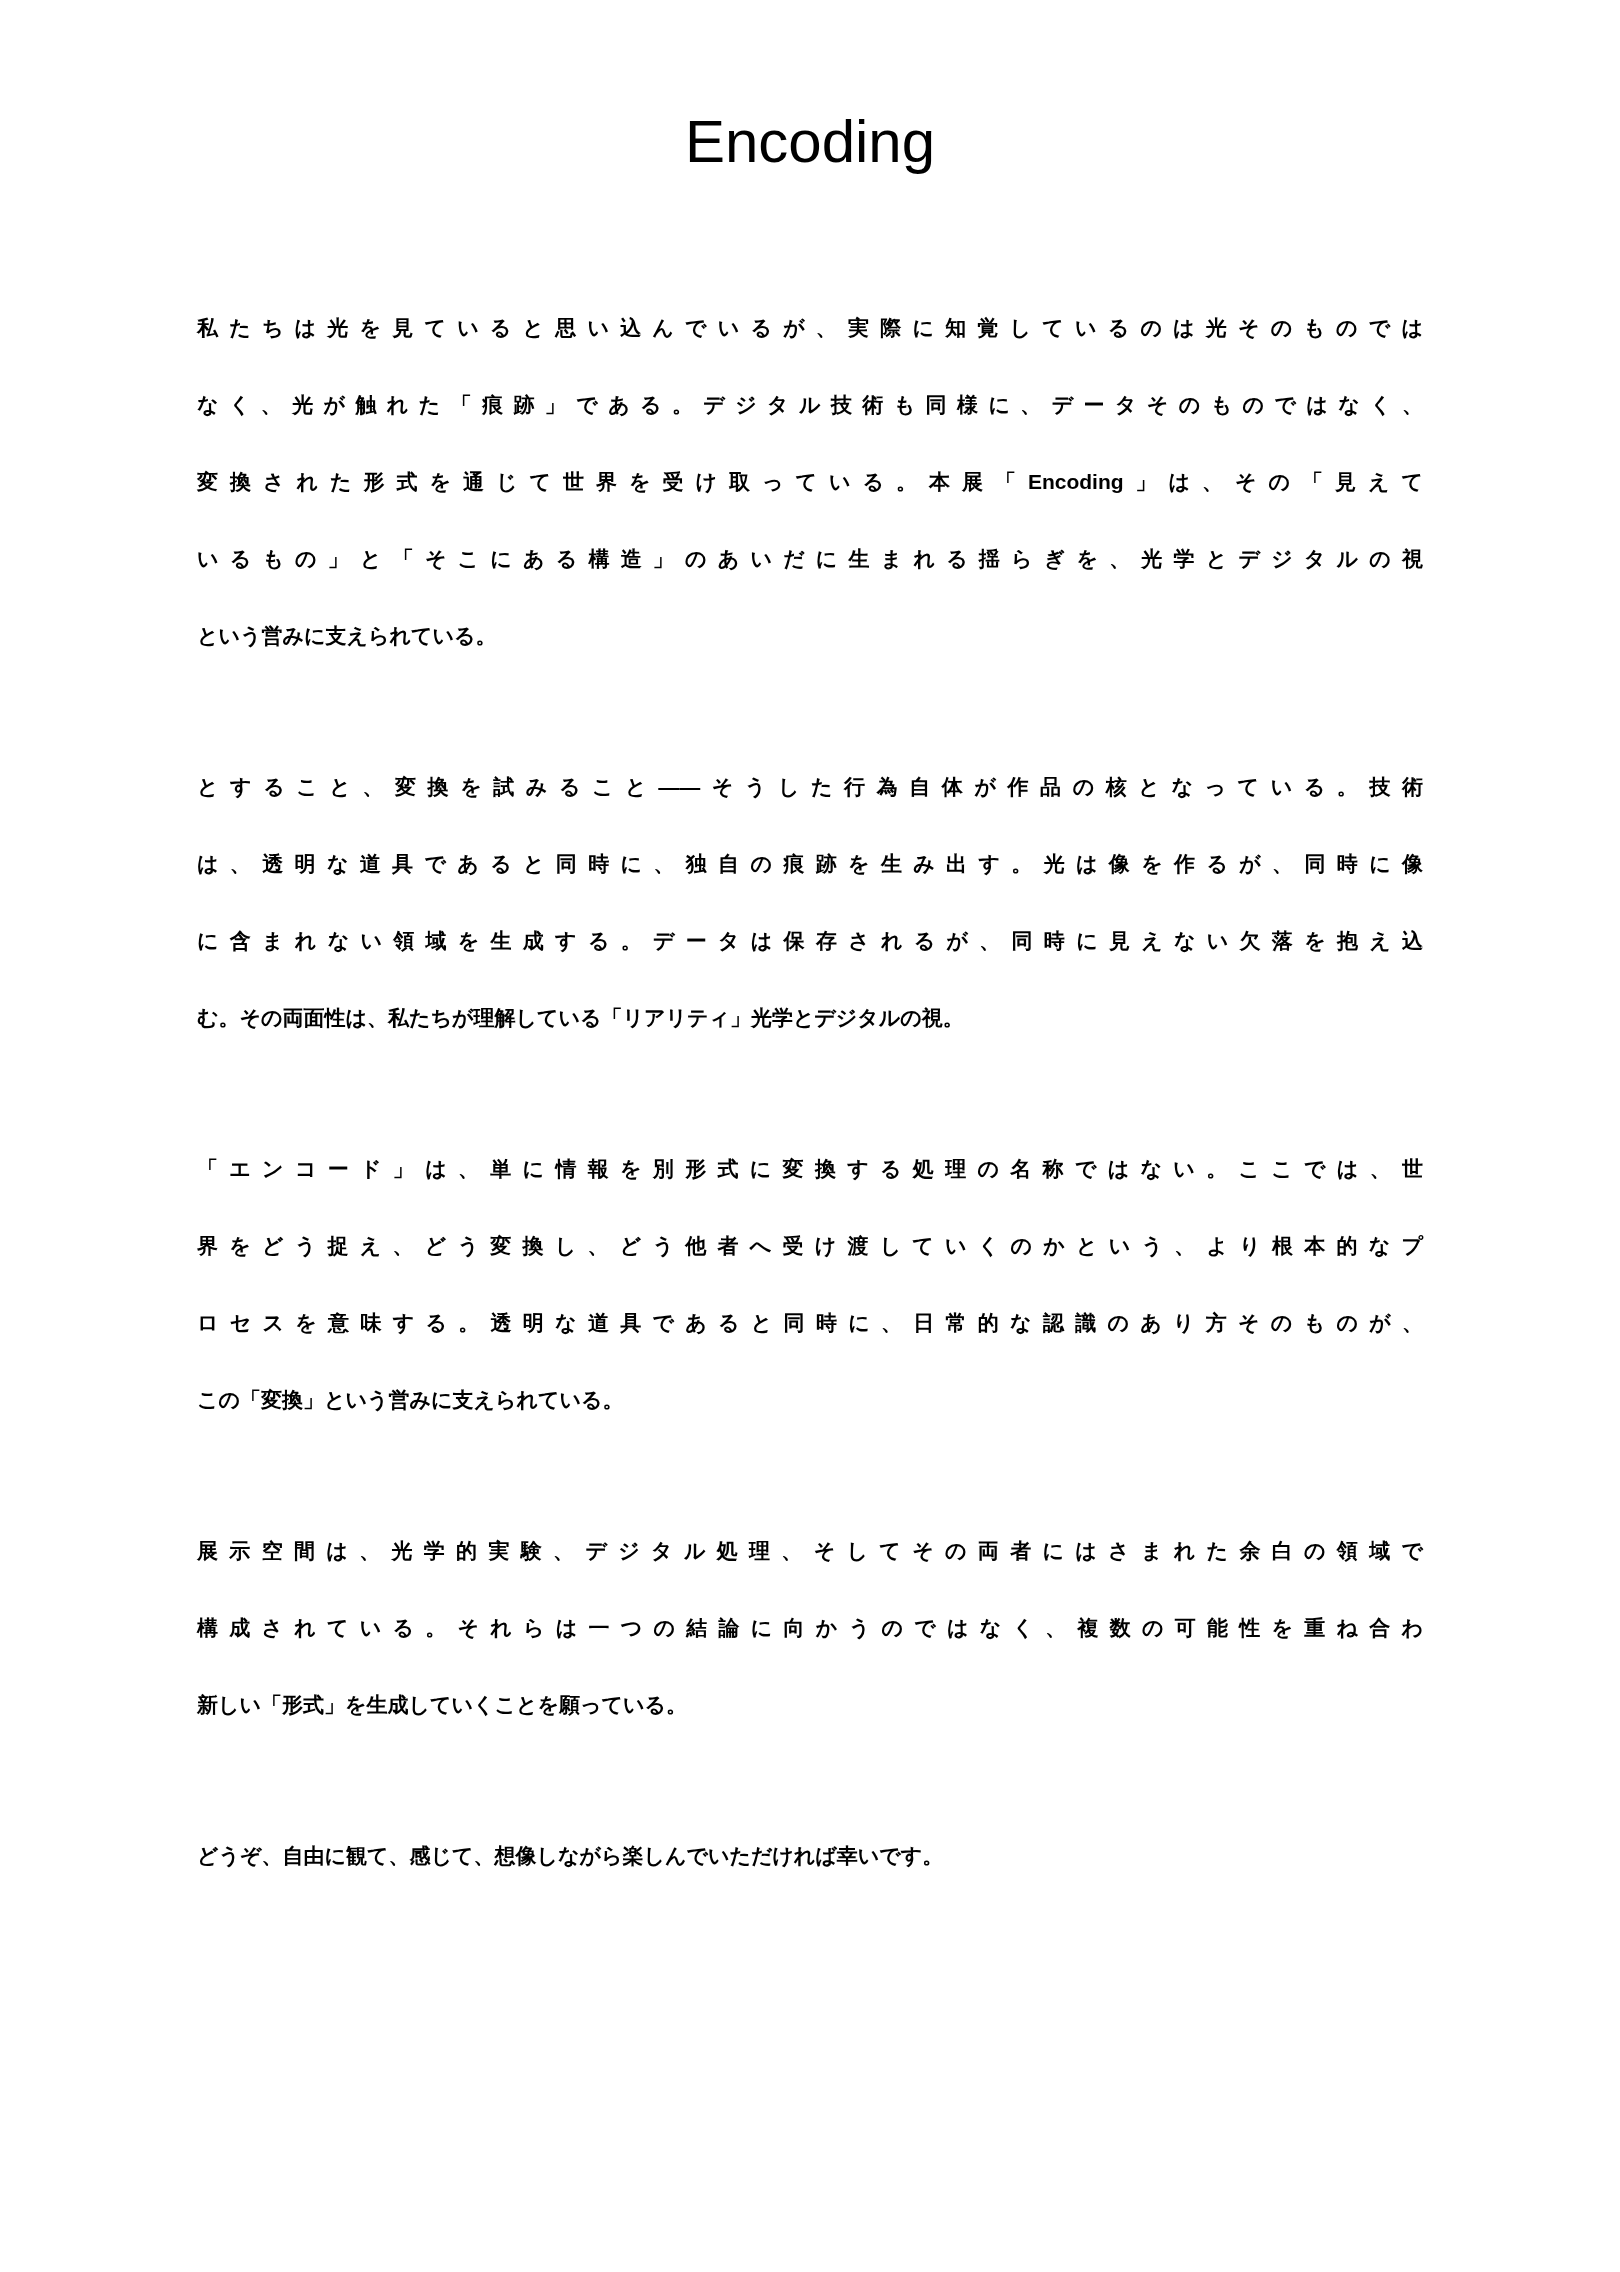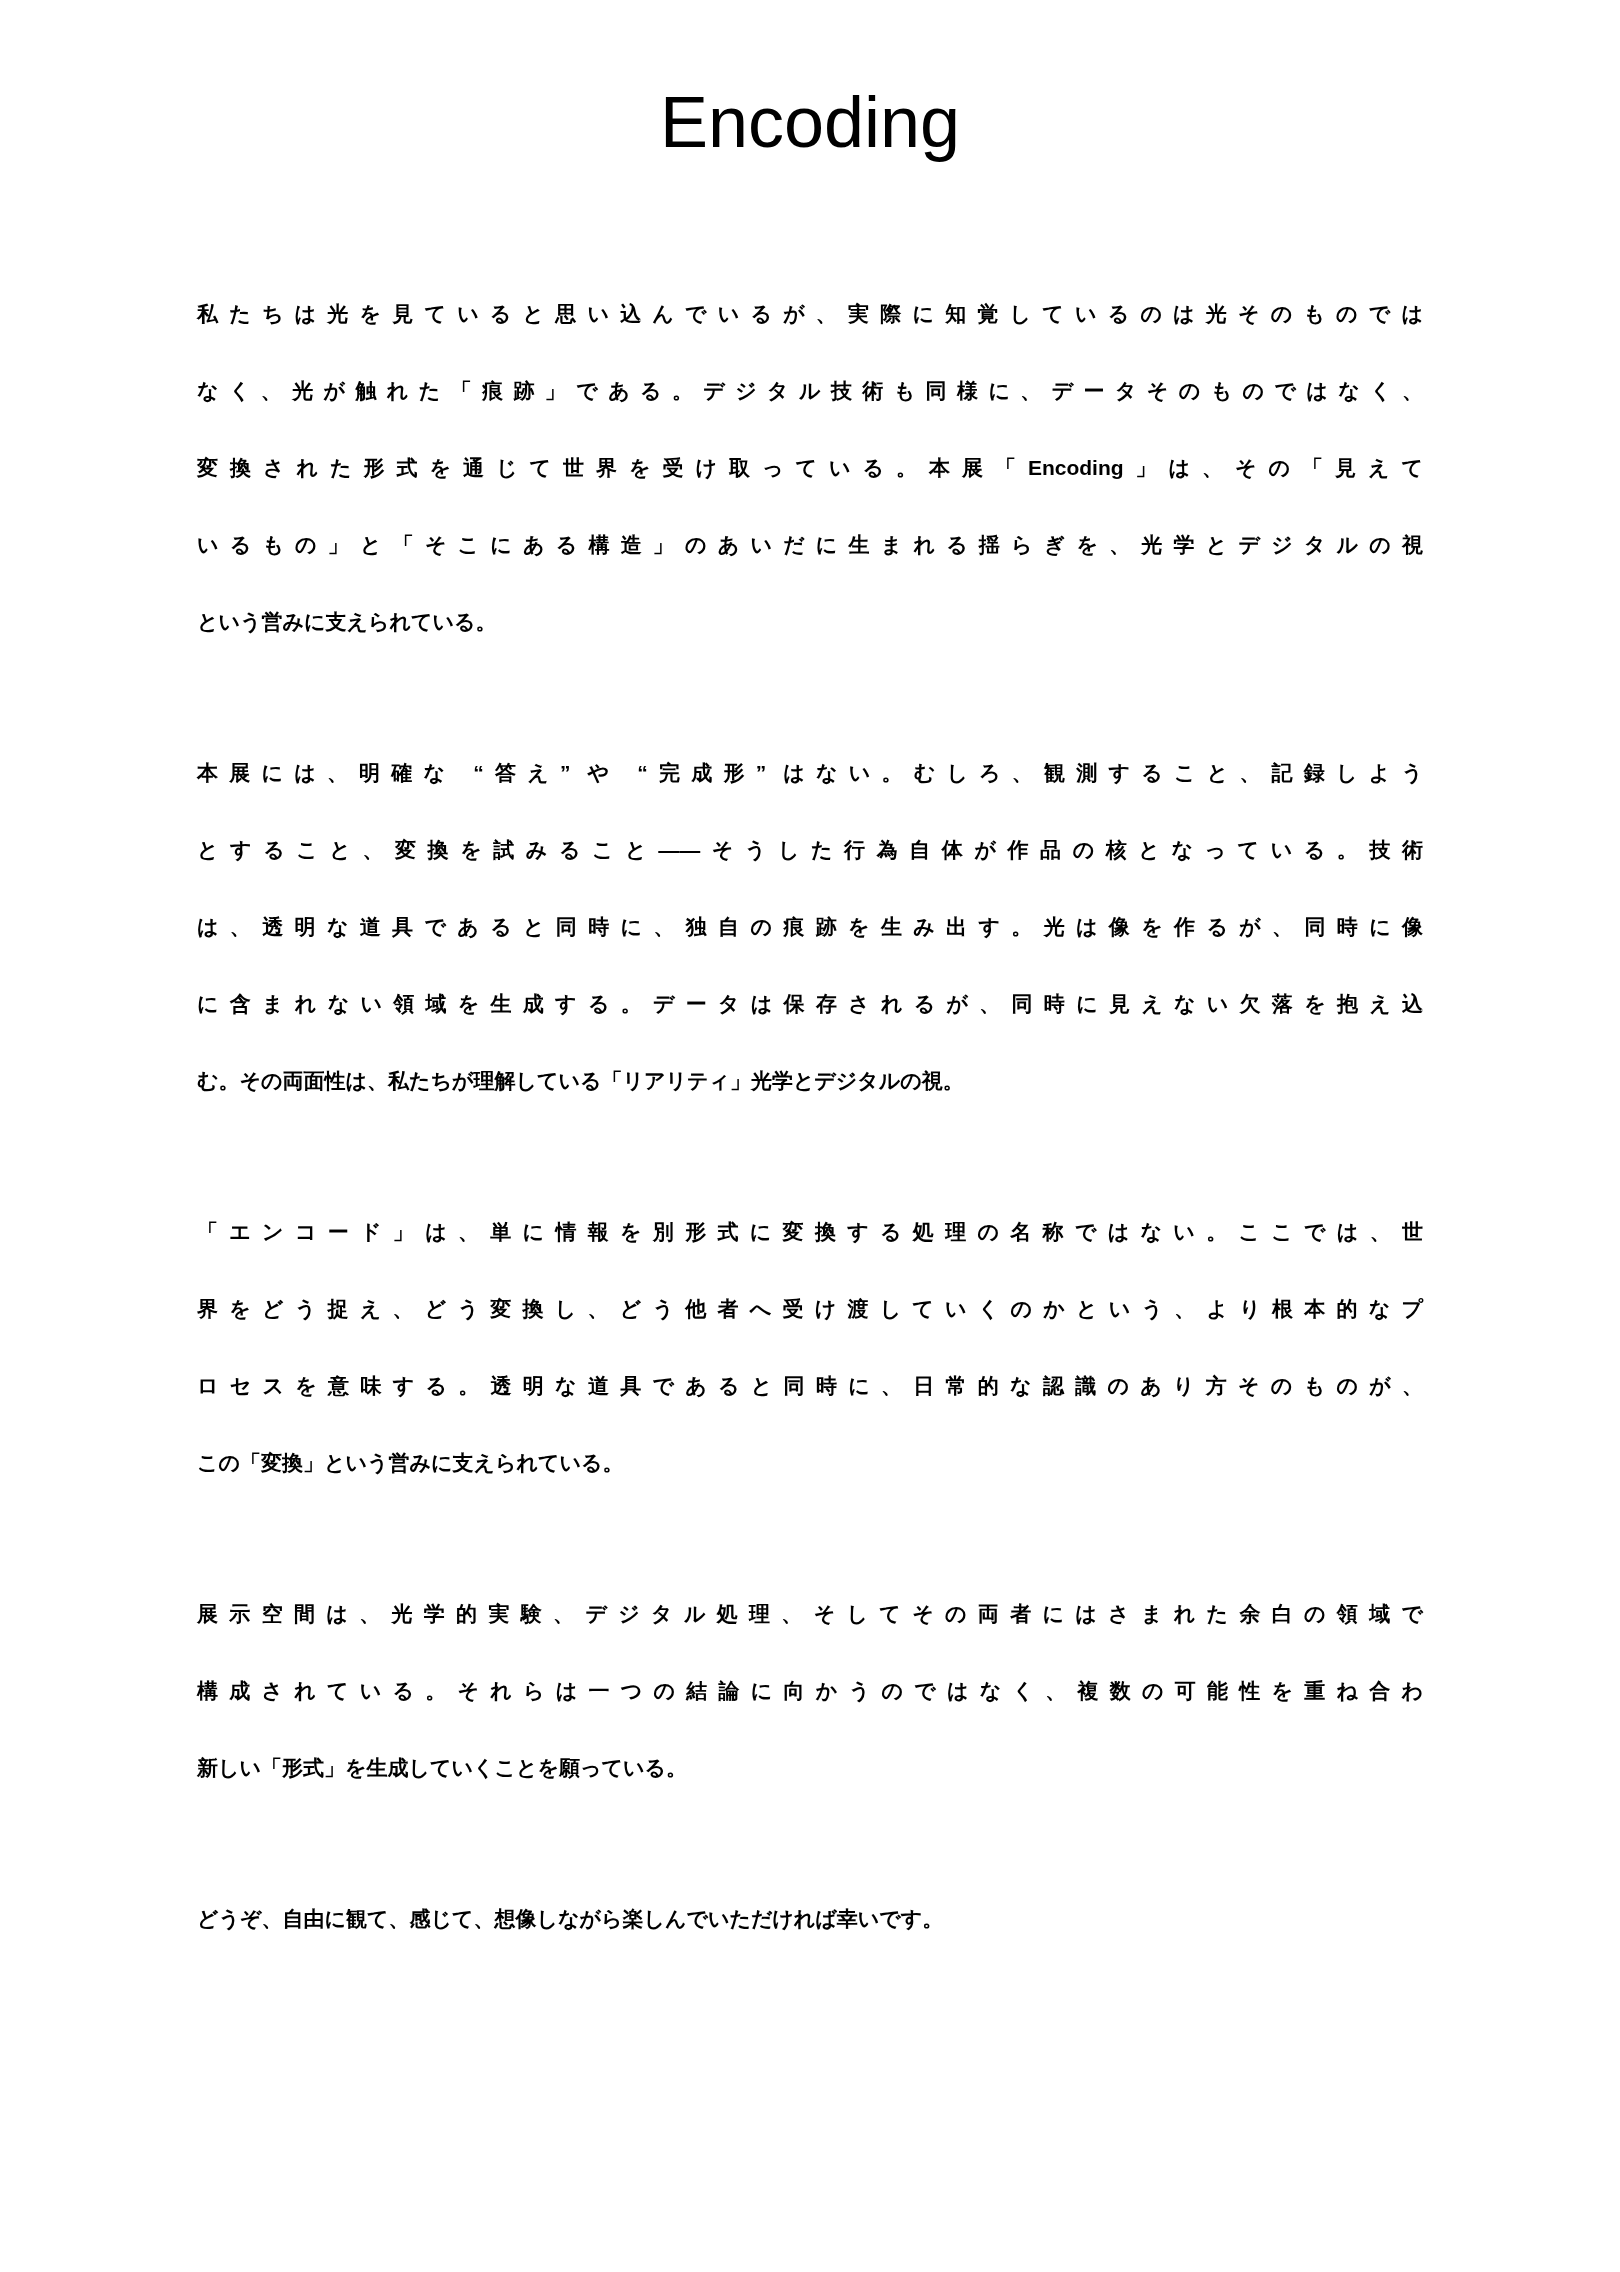--- a/index.html
+++ b/index.html
@@ -11,22 +11,22 @@
     position: relative;
     width: 1620px;
     height: 2273px;
     margin: 0 auto;
     background: #ffffff;
     color: #000000;
     font-family: "Liberation Sans", "DejaVu Sans", sans-serif;
     overflow: hidden;
   }
   .doc-title {
-    margin-top: 86px;
-    font-size: 72px;
+    margin-top: 112px;
+    font-size: 60px;
     line-height: 1;
     font-weight: 400;
     text-align: center;
     letter-spacing: 0px;
     color: #000000;
   }
   .doc-body {
     margin: 117px 197px 0 197px; 
   }
   .paragraph {
@@ -54,21 +54,20 @@
   <h1 class="doc-title">Encoding</h1>
   <div class="doc-body">
       <div class="paragraph">
         <div class="line">私たちは光を見ていると思い込んでいるが、実際に知覚しているのは光そのものでは</div>
         <div class="line">なく、光が触れた「痕跡」である。デジタル技術も同様に、データそのものではなく、</div>
         <div class="line">変換された形式を通じて世界を受け取っている。本展「Encoding」は、その「見えて</div>
         <div class="line">いるもの」と「そこにある構造」のあいだに生まれる揺らぎを、光学とデジタルの視</div>
         <div class="line last">という営みに支えられている。</div>
       </div>
       <div class="paragraph">
-        <div class="line">本展には、明確な “答え” や “完成形” はない。むしろ、観測すること、記録しよう</div>
         <div class="line">とすること、変換を試みること——そうした行為自体が作品の核となっている。技術</div>
         <div class="line">は、透明な道具であると同時に、独自の痕跡を生み出す。光は像を作るが、同時に像</div>
         <div class="line">に含まれない領域を生成する。データは保存されるが、同時に見えない欠落を抱え込</div>
         <div class="line last">む。その両面性は、私たちが理解している「リアリティ」光学とデジタルの視。</div>
       </div>
       <div class="paragraph">
         <div class="line">「エンコード」は、単に情報を別形式に変換する処理の名称ではない。ここでは、世</div>
         <div class="line">界をどう捉え、どう変換し、どう他者へ受け渡していくのかという、より根本的なプ</div>
         <div class="line">ロセスを意味する。透明な道具であると同時に、日常的な認識のあり方そのものが、</div>
         <div class="line last">この「変換」という営みに支えられている。</div>

